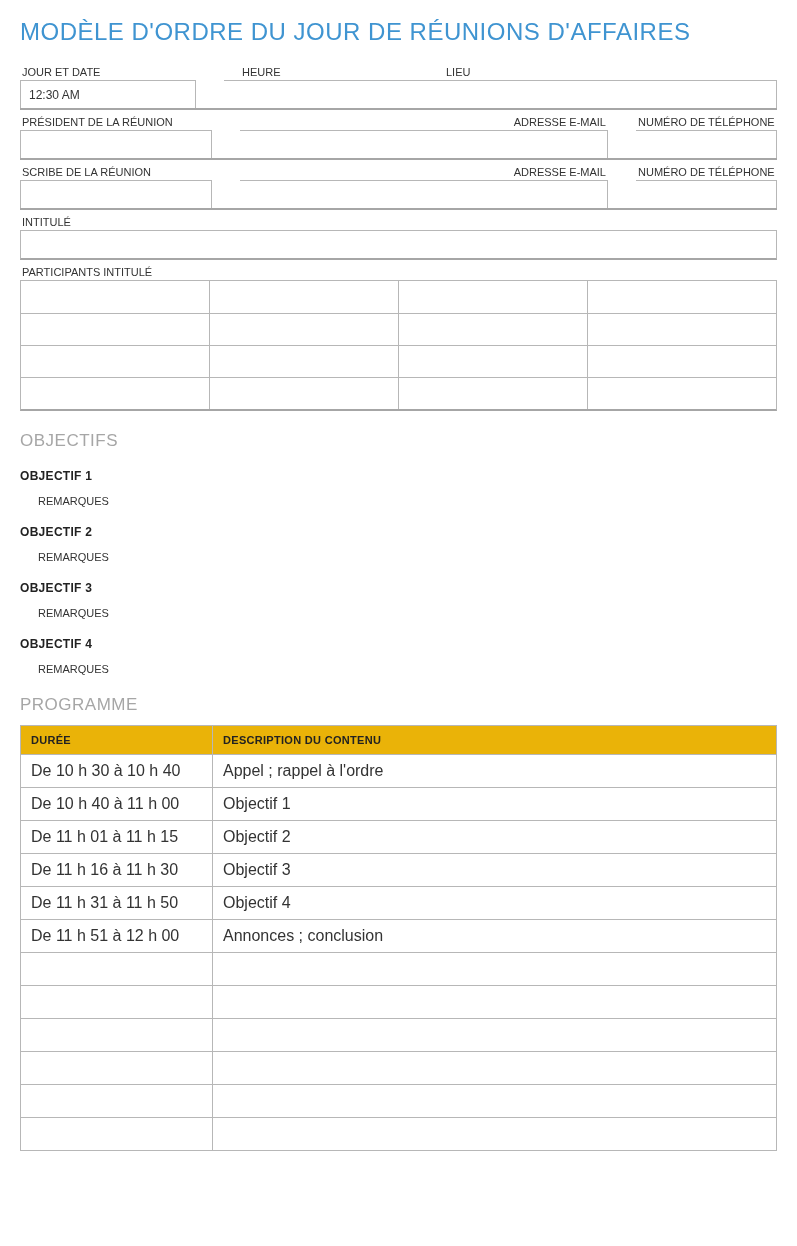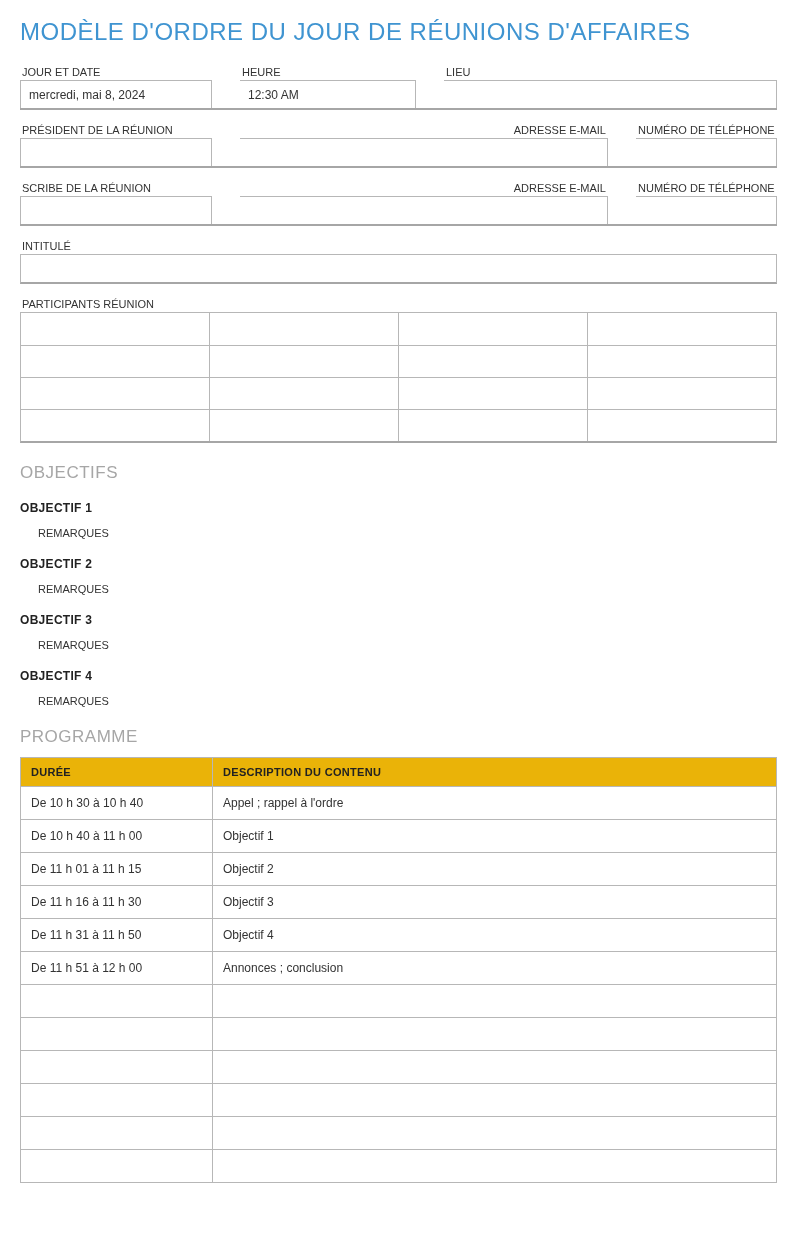--- a/index.html
+++ b/index.html
@@ -45,21 +45,21 @@
       display: flex;
       align-items: center;
       padding: 0 8px;
       font-size: 12px;
       color: #333;
     }
     .cell-input + .cell-input { border-left: none; }
     .row.group-1 { margin-top: 2px; }
     .row.inputs-row { border-bottom: 2px solid #a6a6a6; }
     .row.inputs-row .cell-input { border-bottom: none; }
-    .row.label-after { margin-top: 12px; }
+    .row.label-after { margin-top: 4px; }
     .full-input {
       border: 1px solid #b7b7b7;
       height: 30px;
       width: 100%;
       border-bottom: 2px solid #a6a6a6;
     }
     .grid-4x4 {
       width: 100%;
       border: 1px solid #b7b7b7;
       border-bottom: 2px solid #a6a6a6;
@@ -86,40 +86,39 @@
       font-size: 11px;
       text-align: left;
       padding: 8px 10px;
       border: 1px solid #b7b7b7;
       letter-spacing: 0.3px;
     }
     .programme-table td {
       border: 1px solid #b7b7b7;
       padding: 0 10px;
       height: 33px;
-      font-size: 12px;
+      font-size: 16px;
       color: #333;
       vertical-align: middle;
     }
     .programme-table th:first-child,
     .programme-table td:first-child { width: 192px; }
   </style>
 </head>
 <body>
 
 <div class="title">MODÈLE D'ORDRE DU JOUR DE RÉUNIONS D'AFFAIRES</div>
 
 <div class="row group-1">
   <div class="col-date field-label">JOUR ET DATE</div>
   <div class="col-time field-label">HEURE</div>
   <div class="col-place field-label">LIEU</div>
 </div>
 
 <div class="row inputs-row">
-  <div class="cell-input col-date">mercredi, mai 8, 2024</div>
   <div class="cell-input col-time">12:30 AM</div>
   <div class="cell-input col-place"></div>
 </div>
 
 <div class="row label-after">
   <div class="col-person field-label">PRÉSIDENT DE LA RÉUNION</div>
   <div class="col-email field-label">ADRESSE E-MAIL</div>
   <div class="col-phone field-label">NUMÉRO DE TÉLÉPHONE</div>
 </div>
 
@@ -140,21 +139,21 @@
   <div class="cell-input col-email"></div>
   <div class="cell-input col-phone"></div>
 </div>
 
 <div class="row label-after">
   <div class="field-label">INTITULÉ</div>
 </div>
 <div class="full-input"></div>
 
 <div class="row label-after">
-  <div class="field-label">PARTICIPANTS RÉUNION</div>
+  <div class="field-label">PARTICIPANTS INTITULÉ</div>
 </div>
 <div class="grid-4x4">
   <div class="grow">
     <div class="gcell"></div>
     <div class="gcell"></div>
     <div class="gcell"></div>
     <div class="gcell"></div>
   </div>
   <div class="grow">
     <div class="gcell"></div>

